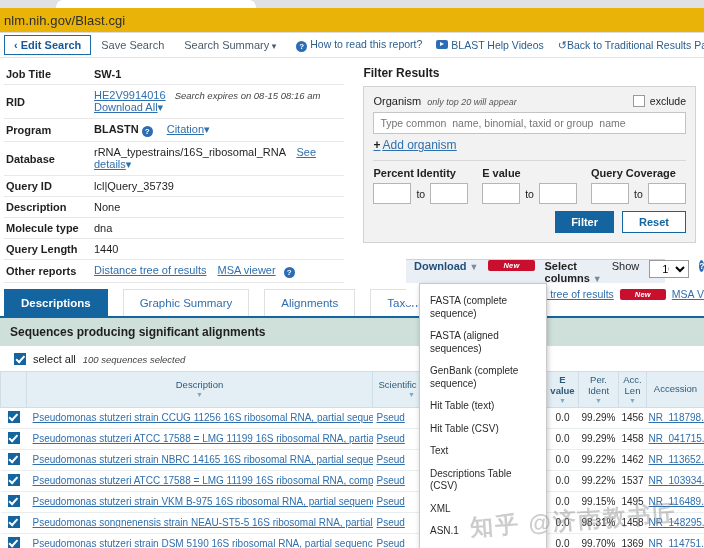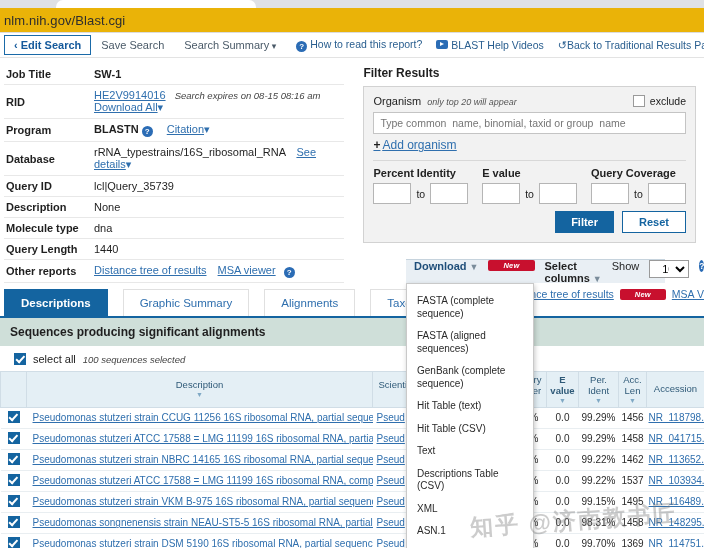--- a/index.html
+++ b/index.html
@@ -156,21 +156,21 @@
     text-align:center; color:#2a2a2a; white-space:nowrap; overflow:hidden;
   }
   .res-table td.desc-cell { text-align:left; padding-left:6px; }
   .res-table td.sci-cell { text-align:left; padding-left:4px; }
   .res-table td a { color:#2f6fae; text-decoration:underline; cursor:pointer; }
   .row-cb-cell { width:26px; text-align:center; }
   .thead-spacer { background:#e4eff5; border:1px solid #d0dde6; }
 
   
   .dl-menu {
-    position:absolute; left:406px; top:283px; width:128px;
+    position:absolute; left:419px; top:283px; width:128px;
     background:#fff; border:1px solid #c9c9c9; box-shadow:1px 2px 5px rgba(0,0,0,0.22);
     z-index:60; padding:6px 0 6px 0;
   }
   .dl-menu-item {
     padding:5px 10px; font-size:10px; color:#2a2a2a; cursor:pointer; line-height:1.25;
   }
 
   
   .watermark {
     position:absolute; left:470px; top:505px; font-size:23px; color:rgba(120,120,120,0.38);

